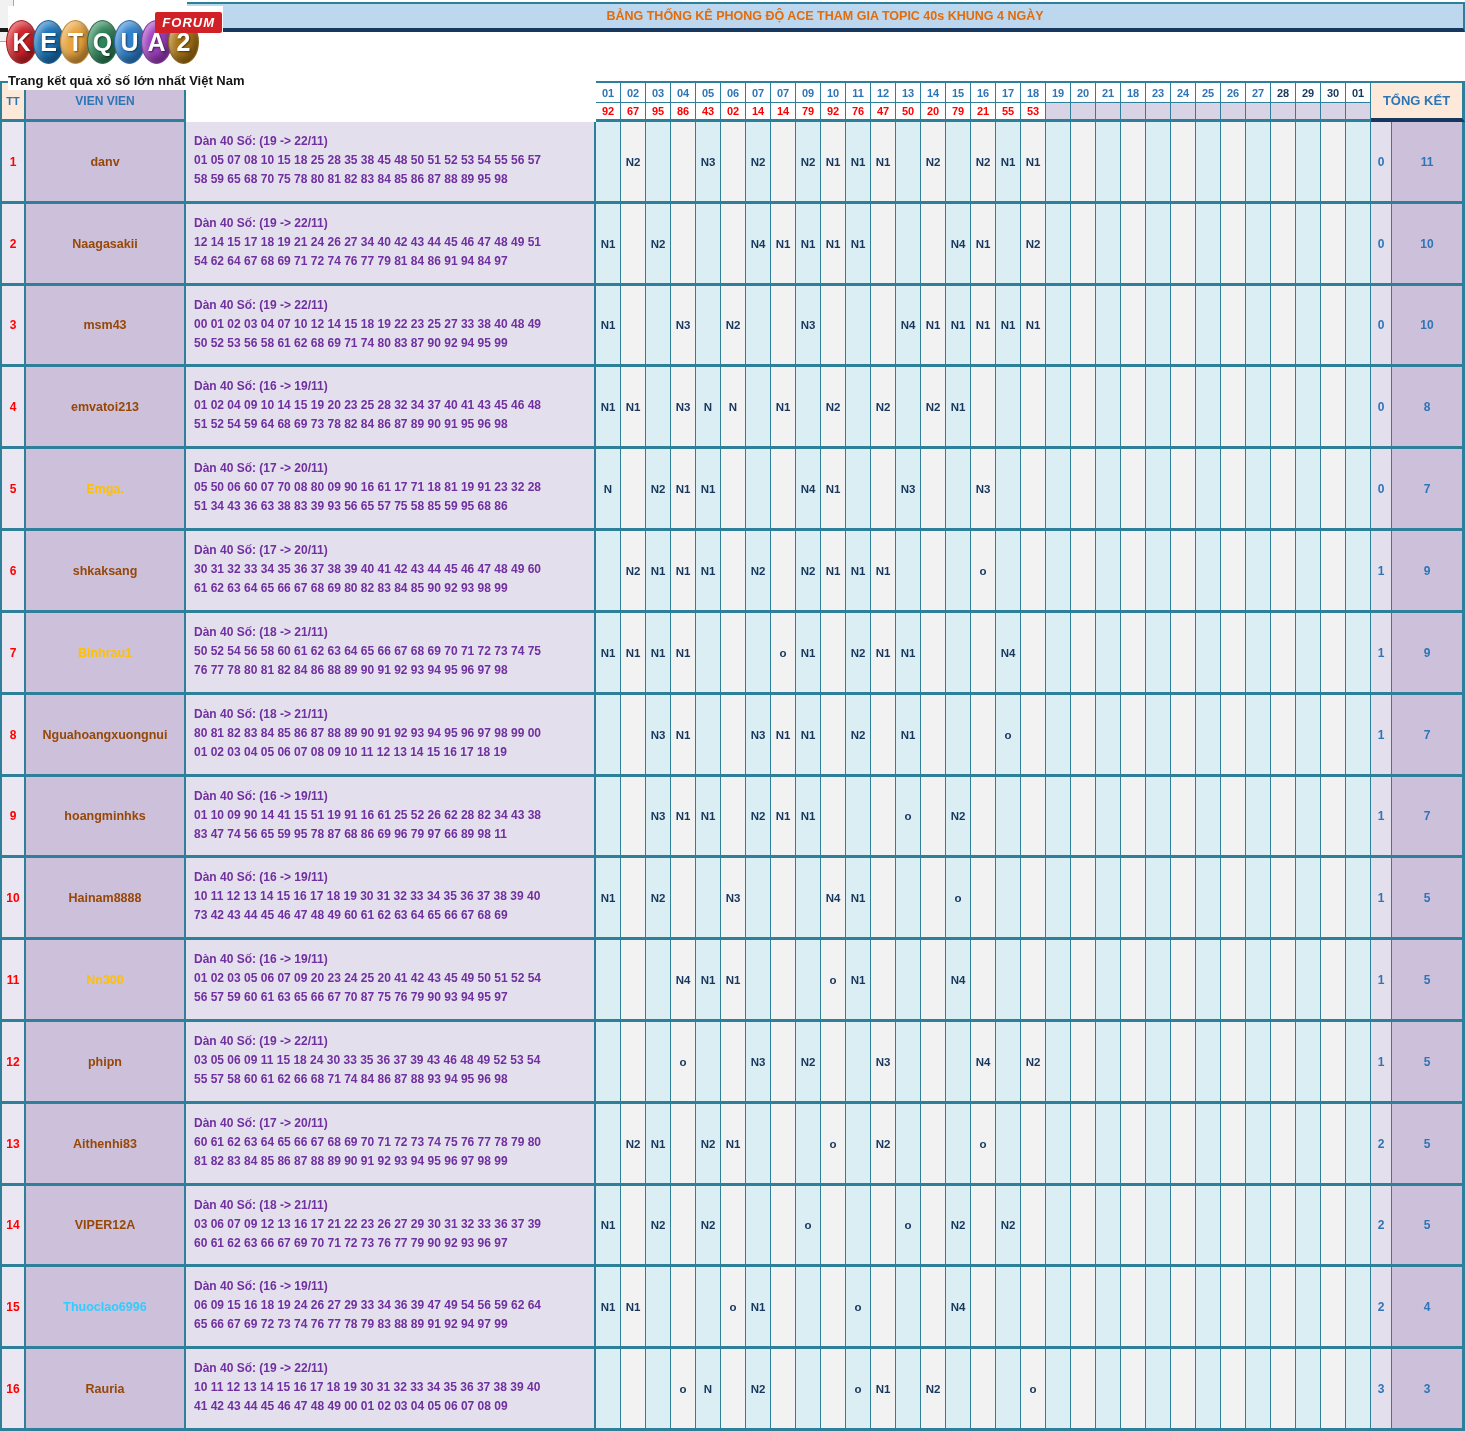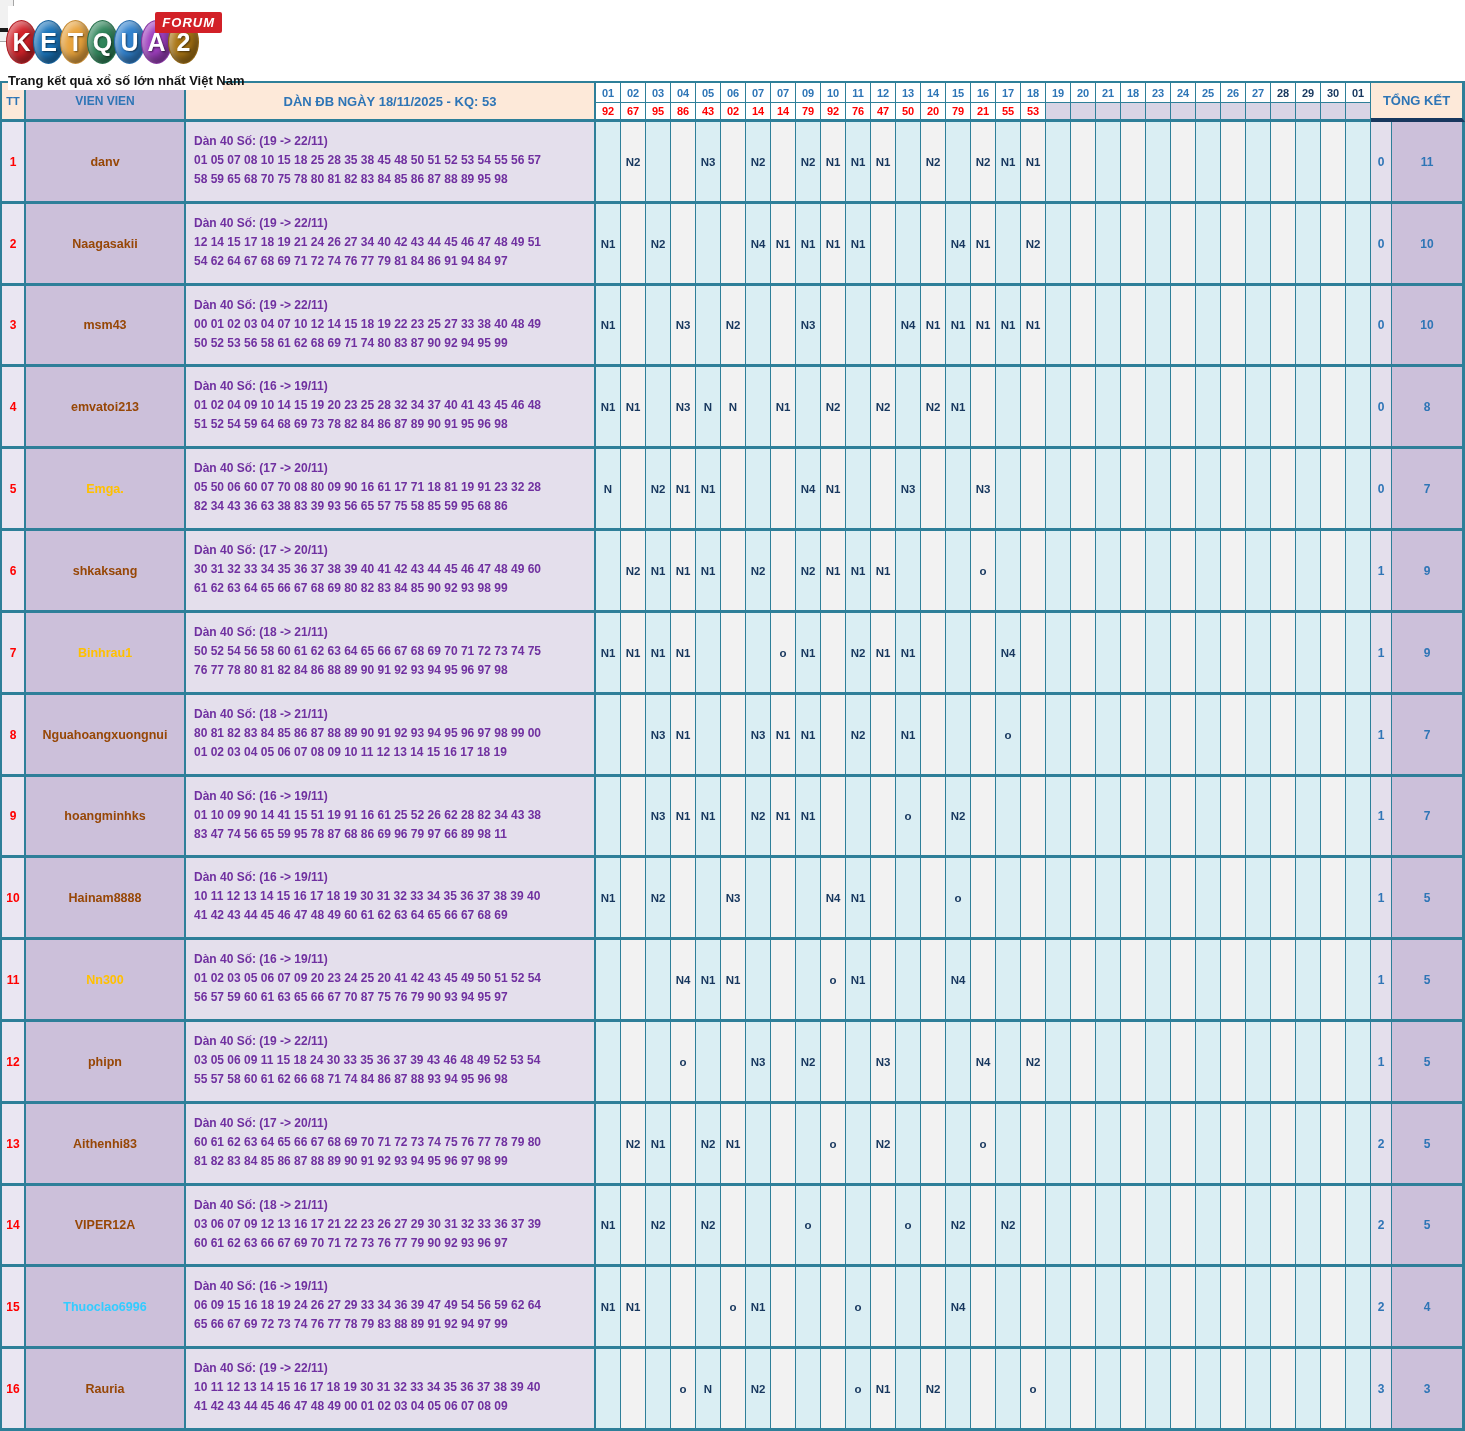--- a/index.html
+++ b/index.html
@@ -67,27 +67,29 @@
   .tagline{position:absolute;left:0;bottom:2px;width:100%;text-align:center;color:#141414;
     font-size:13px;font-weight:bold;white-space:nowrap;}
 
   .artifact1{left:0;top:0;width:14px;height:42px;background:#f1f1f1;border-right:1px solid #a6a6a6;border-bottom:1px solid #a6a6a6;}
   .artifact2{left:0;top:28px;width:12px;height:4px;background:#1a1a1a;}
 </style>
 </head>
 <body>
 
 <div class="sheet">
+  <div class="c titlebar">
+    <span>BẢNG THỐNG KÊ PHONG ĐỘ ACE THAM GIA TOPIC 40s KHUNG 4 NGÀY</span>
+  </div>
 
   <div class="c artifact1"></div>
   <div class="c artifact2"></div>
 
   <div class="c hdr hdr-tt">TT</div>
   <div class="c hdr hdr-member">VIEN VIEN</div>
-  <div class="c hdr hdr-dan">DÀN ĐB NGÀY 18/11/2025 - KQ: 53</div>
   <div class="c hdr hdr-tk">TỔNG KẾT</div>
 
   <div id="grid-layer">
       <div class="c dayhdr" style="left: 596px; top: 81px; width: 25px; height: 22px;">01</div>
       <div class="c redcell" style="left: 596px; top: 103px; width: 25px; height: 19px;">92</div>
       <div class="c dayhdr" style="left: 621px; top: 81px; width: 25px; height: 22px;">02</div>
       <div class="c redcell" style="left: 621px; top: 103px; width: 25px; height: 19px;">67</div>
       <div class="c dayhdr" style="left: 646px; top: 81px; width: 25px; height: 22px;">03</div>
       <div class="c redcell" style="left: 646px; top: 103px; width: 25px; height: 19px;">95</div>
       <div class="c dayhdr" style="left: 671px; top: 81px; width: 25px; height: 22px;">04</div>
@@ -396,21 +398,21 @@
       <div class="c daycell odd" style="left: 1346px; top: 367px; width: 25px; height: 82px;"></div>
       <div class="c tk1" style="left: 1371px; top: 367px; width: 21px; height: 82px;">0</div>
       <div class="c tk2" style="left: 1392px; top: 367px; width: 73px; height: 82px;">8</div>
       <div class="c tt" style="left: 0px; top: 449px; width: 26px; height: 82px;">5</div>
       <div class="c member" style="left: 26px; top: 449px; width: 160px; height: 82px;">
         <span style="color: rgb(255, 192, 0);">Emga.</span>
       </div>
       <div class="c dan" style="left: 186px; top: 449px; width: 410px; height: 82px;">
         <div>Dàn 40 Số: (17 -&gt; 20/11)</div>
         <div>05 50 06 60 07 70 08 80 09 90 16 61 17 71 18 81 19 91 23 32 28</div>
-        <div>82 34 43 36 63 38 83 39 93 56 65 57 75 58 85 59 95 68 86</div>
+        <div>51 34 43 36 63 38 83 39 93 56 65 57 75 58 85 59 95 68 86</div>
       </div>
       <div class="c daycell odd" style="left: 596px; top: 449px; width: 25px; height: 82px;">
         <span>N</span>
       </div>
       <div class="c daycell even" style="left: 621px; top: 449px; width: 25px; height: 82px;"></div>
       <div class="c daycell odd" style="left: 646px; top: 449px; width: 25px; height: 82px;">
         <span>N2</span>
       </div>
       <div class="c daycell even" style="left: 671px; top: 449px; width: 25px; height: 82px;">
         <span>N1</span>
@@ -694,21 +696,21 @@
       <div class="c daycell odd" style="left: 1346px; top: 777px; width: 25px; height: 81px;"></div>
       <div class="c tk1" style="left: 1371px; top: 777px; width: 21px; height: 81px;">1</div>
       <div class="c tk2" style="left: 1392px; top: 777px; width: 73px; height: 81px;">7</div>
       <div class="c tt" style="left: 0px; top: 858px; width: 26px; height: 82px;">10</div>
       <div class="c member" style="left: 26px; top: 858px; width: 160px; height: 82px;">
         <span style="color: rgb(151, 71, 6);">Hainam8888</span>
       </div>
       <div class="c dan" style="left: 186px; top: 858px; width: 410px; height: 82px;">
         <div>Dàn 40 Số: (16 -&gt; 19/11)</div>
         <div>10 11 12 13 14 15 16 17 18 19 30 31 32 33 34 35 36 37 38 39 40</div>
-        <div>41 42 43 44 45 46 47 48 49 60 61 62 63 64 65 66 67 68 69</div>
+        <div>73 42 43 44 45 46 47 48 49 60 61 62 63 64 65 66 67 68 69</div>
       </div>
       <div class="c daycell odd" style="left: 596px; top: 858px; width: 25px; height: 82px;">
         <span>N1</span>
       </div>
       <div class="c daycell even" style="left: 621px; top: 858px; width: 25px; height: 82px;"></div>
       <div class="c daycell odd" style="left: 646px; top: 858px; width: 25px; height: 82px;">
         <span>N2</span>
       </div>
       <div class="c daycell even" style="left: 671px; top: 858px; width: 25px; height: 82px;"></div>
       <div class="c daycell odd" style="left: 696px; top: 858px; width: 25px; height: 82px;"></div>

